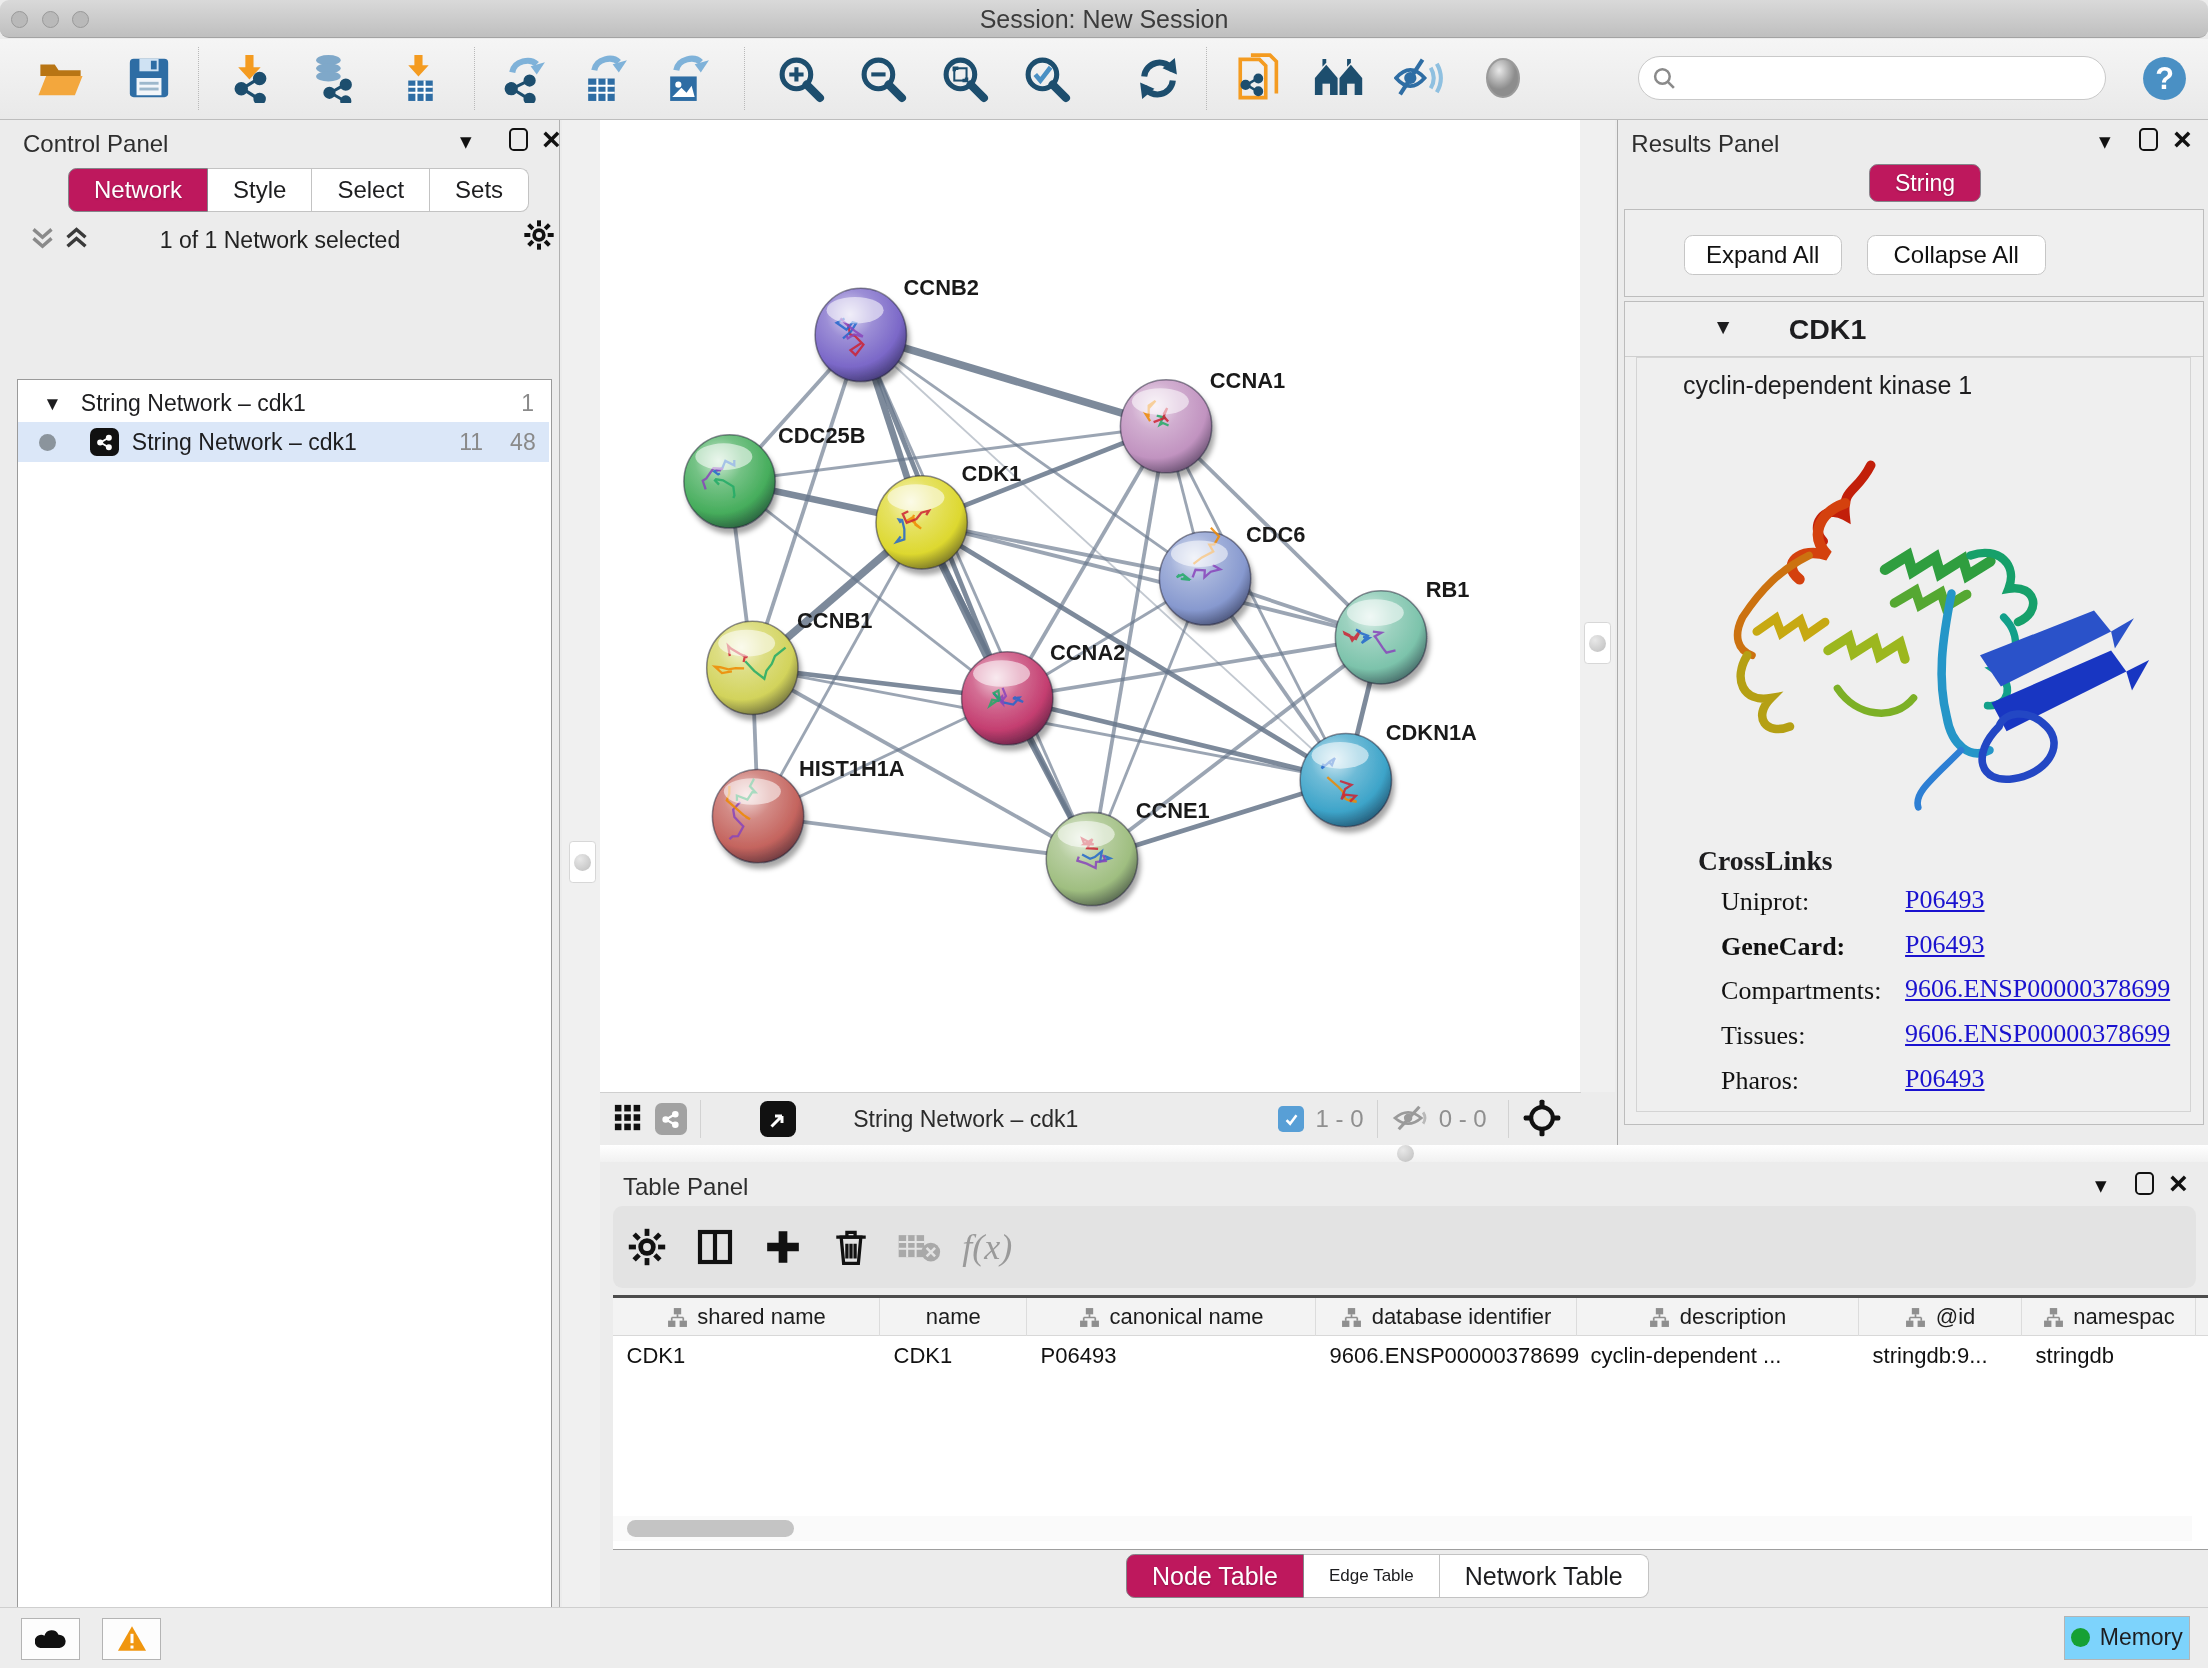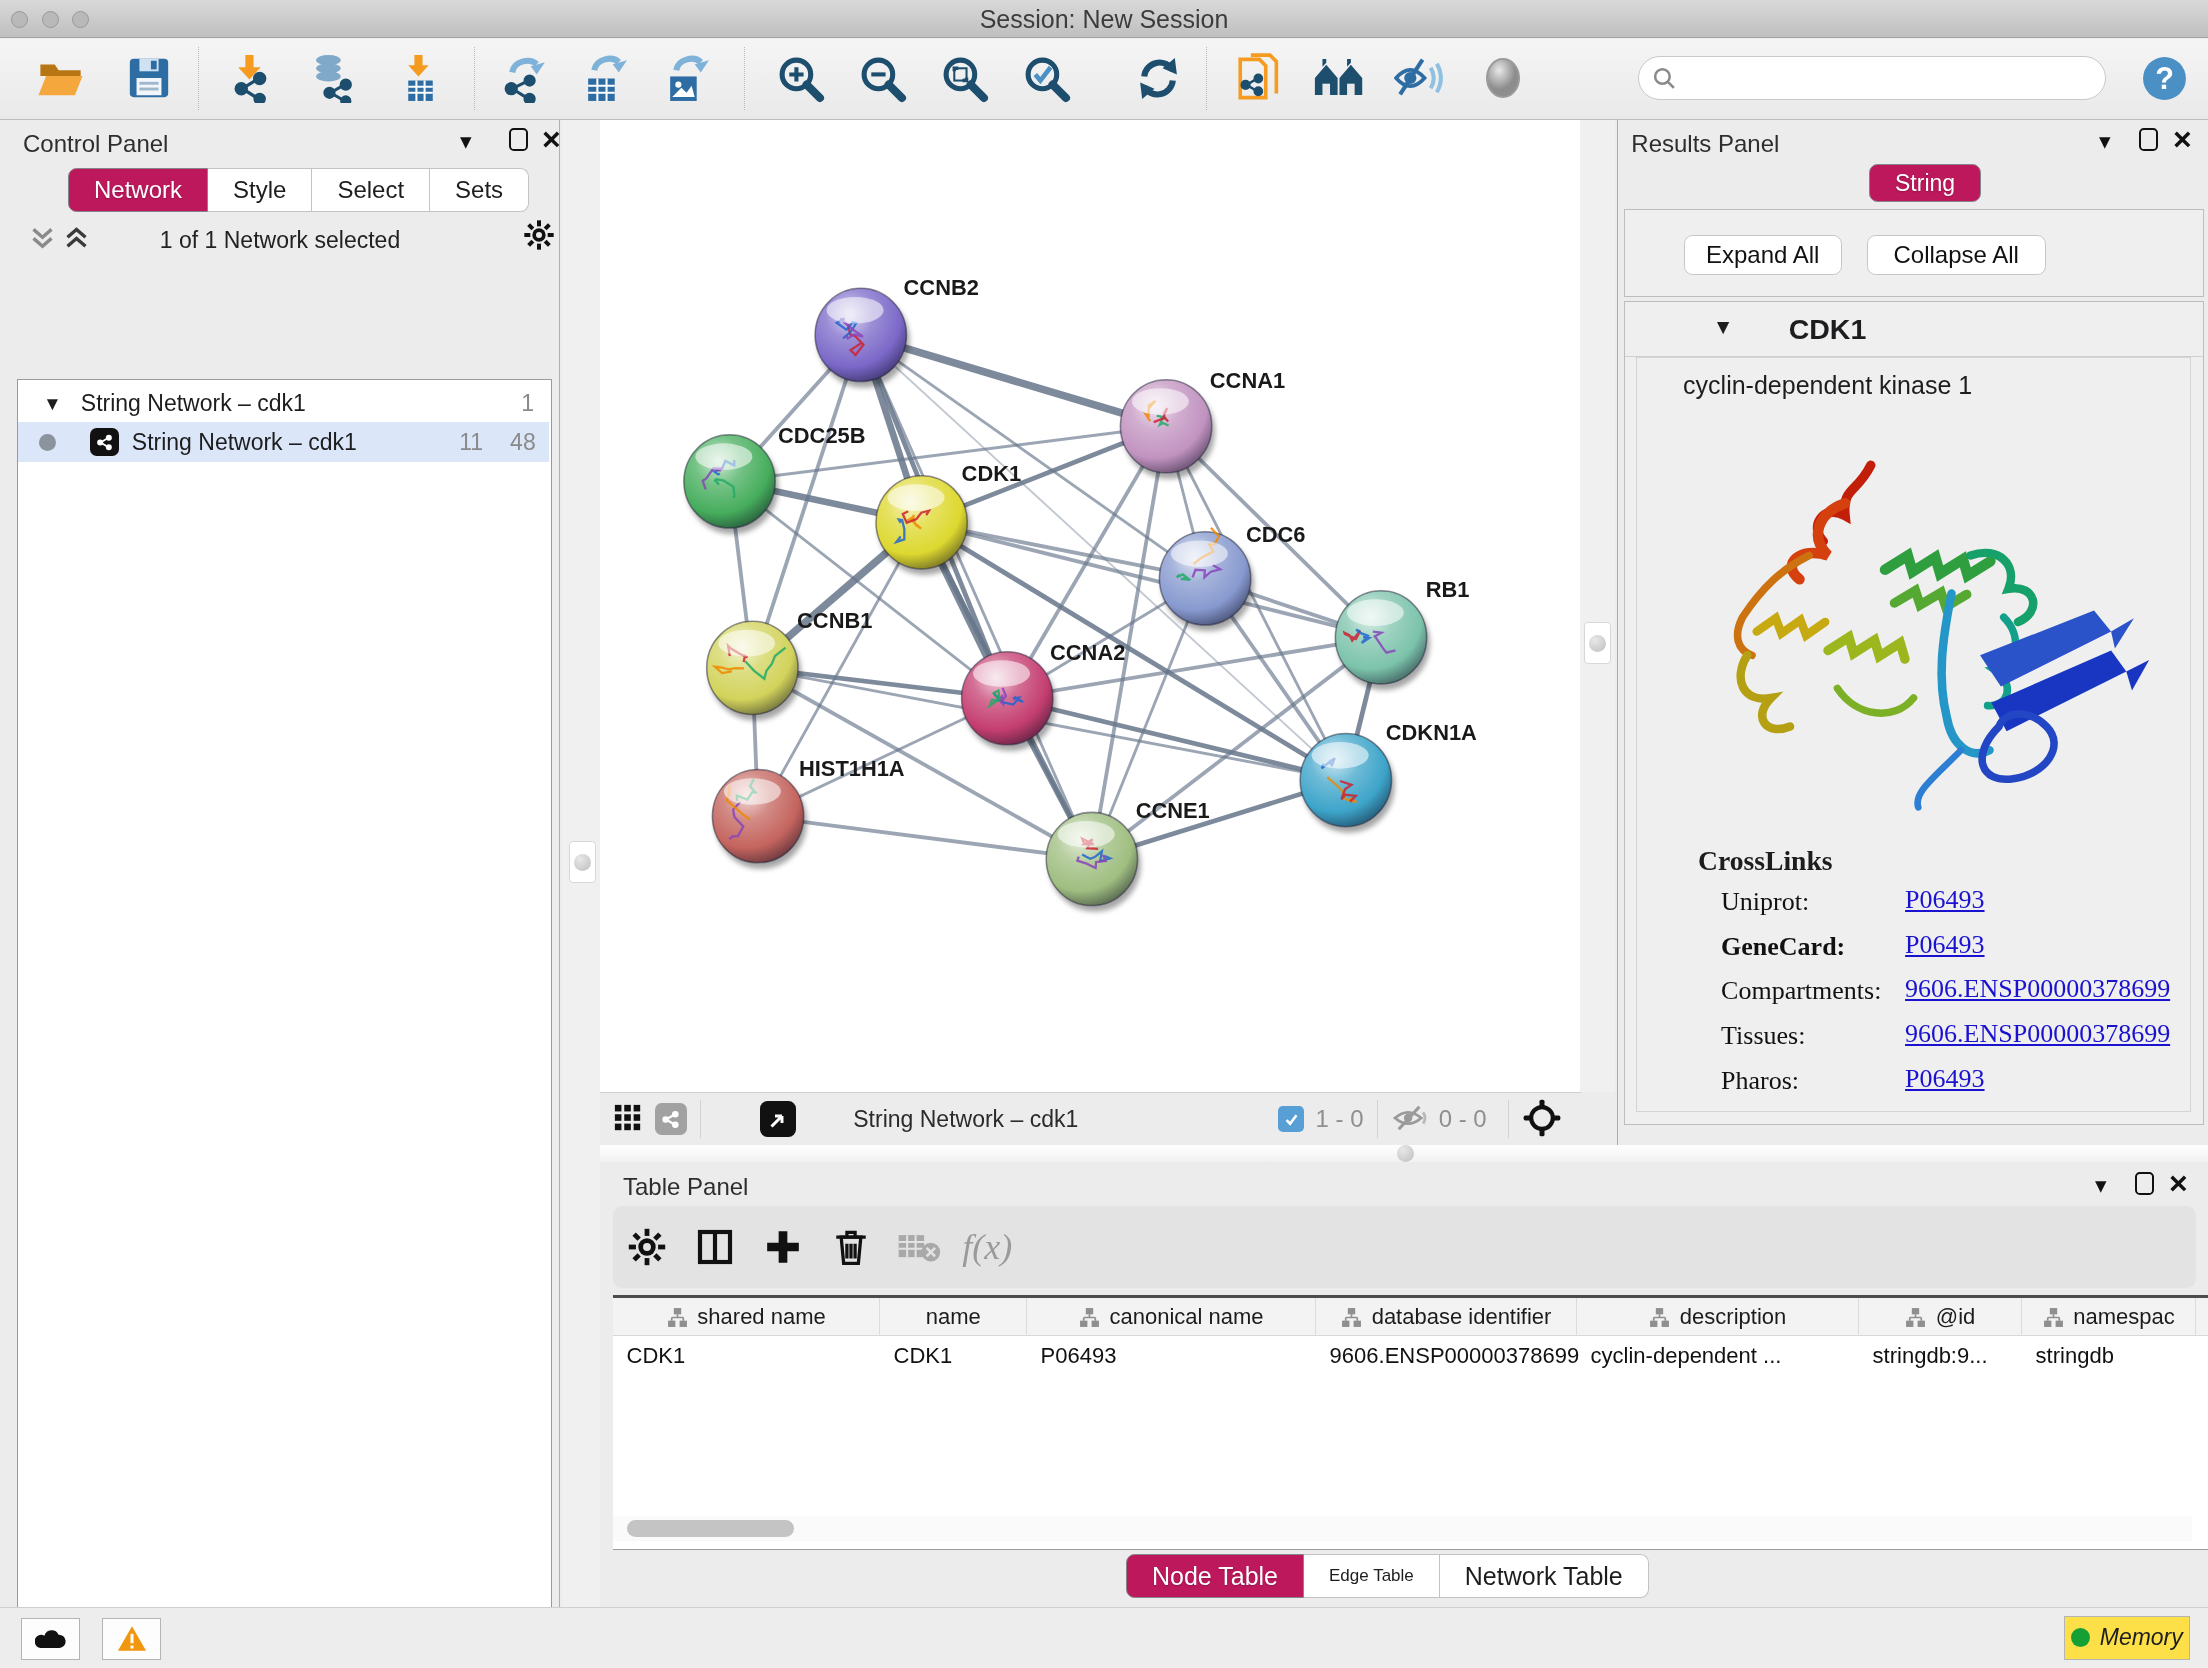--- a/index.html
+++ b/index.html
@@ -3,21 +3,21 @@
 <meta charset="utf-8">
 <style>
   html,body{margin:0;padding:0;background:#9a9a9a;}
   *{box-sizing:border-box;}
   .window{position:relative;width:2208px;height:1668px;background:#ececec;overflow:hidden;
           font-family:"Liberation Sans",sans-serif;color:#1d1d1f;}
   .abs{position:absolute;}
 
   
   .titlebar{left:0;top:0;width:2208px;height:38px;background:linear-gradient(#d9d9d9,#bfbfbf);
-            border-bottom:1px solid #a3a3a3;}
+            border-bottom:1px solid #a3a3a3;border-radius:9px;}
   .tl{top:10.5px;width:17px;height:17px;border-radius:50%;background:#b9b9b9;border:1px solid #999;}
   .win-title{left:0;top:0;width:2208px;height:38px;display:flex;align-items:center;justify-content:center;
              font-size:25px;color:#3c3c3c;}
 
   
   .toolbar{left:0;top:39px;width:2208px;height:81px;background:linear-gradient(#f5f5f5,#e9e9e9);
            border-bottom:1px solid #bdbdbd;}
   .tbtn{top:9.5px;width:53px;height:59px;display:flex;align-items:center;justify-content:center;cursor:default;}
   .tsep{top:7.6px;width:0;height:63px;border-left:1.9px dotted #b9b9b9;}
   .searchbox{left:1638px;top:17px;width:468px;height:44px;background:#fff;border:1.9px solid #c9c9c9;
@@ -83,22 +83,22 @@
       border-right:1px solid #dcdcdc;height:38px;}
   .tdrow{display:flex;height:40px;}
   .td{display:flex;align-items:center;padding-left:13.3px;font-size:22px;color:#111;height:40px;}
   .hscroll{left:13.3px;top:354px;width:1579px;height:25px;background:#fafafa;}
   .hthumb{left:13.3px;top:3.8px;width:167px;height:17px;background:#c4c4c4;border-radius:8.6px;}
 
   .bottom-tabs{left:526px;top:392px;}
   .statusbar{left:0;top:1607px;width:2208px;height:61px;background:#ededed;border-top:1.9px solid #cfcfcf;}
   .sq-btn{width:59px;height:42px;background:#fdfdfd;border:1.9px solid #b4b4b4;display:flex;
           align-items:center;justify-content:center;}
-  .memory{width:126px;height:44px;background:#fde047;border:1.9px solid #b4b4b4;display:flex;gap:9.5px;
-          align-items:center;justify-content:center;font-size:23px;font-style:italic;}
+  .memory{width:126px;height:44px;background:#7dd3fc;border:1.9px solid #b4b4b4;display:flex;gap:9.5px;
+          align-items:center;justify-content:center;font-size:23px;}
   .gdot{width:19px;height:19px;border-radius:50%;}
   text{font-family:"Liberation Sans",sans-serif;}
 </style>
 </head>
 <body>
 
 <div class="window">
 
   <div class="abs titlebar">
     <div class="abs tl" style="left:11.4px"></div>

